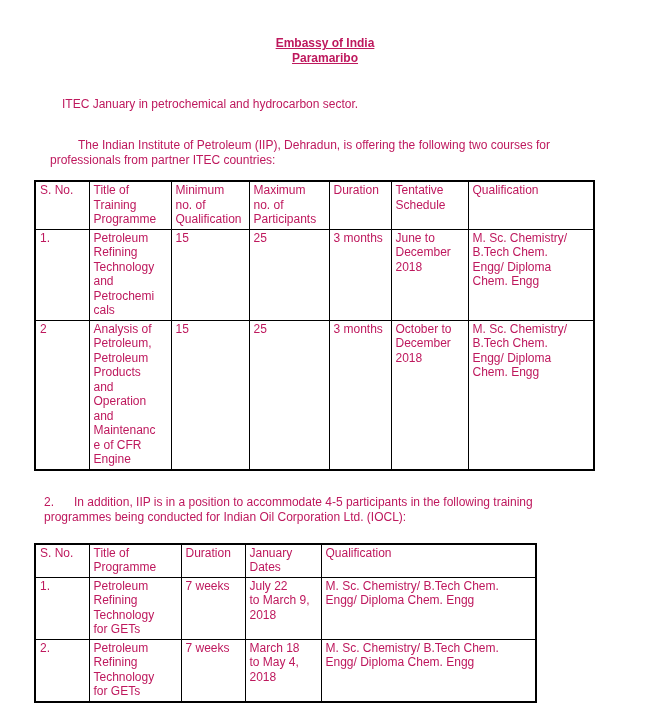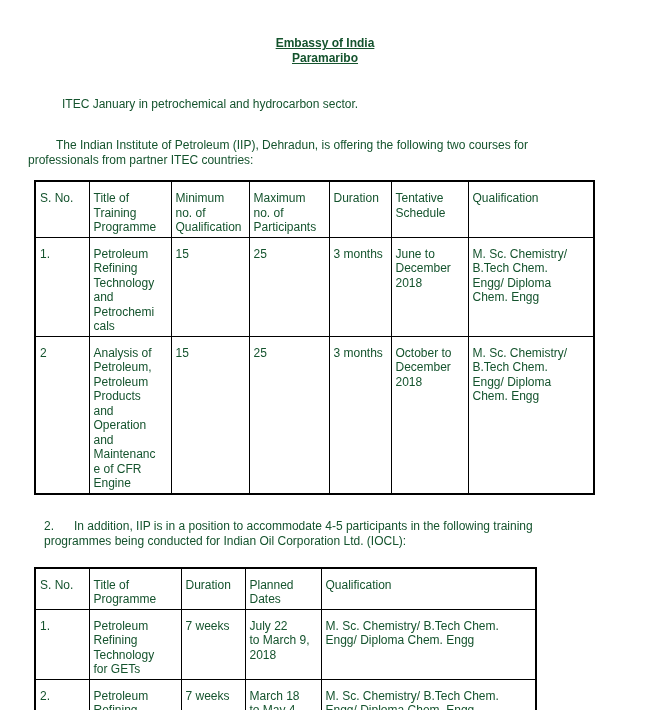--- a/index.html
+++ b/index.html
@@ -1,42 +1,42 @@
 <!DOCTYPE html>
 <html><head>
 <meta charset="utf-8">
 <style>
   html, body { margin: 0; padding: 0; background: #ffffff; }
   .page {
     position: relative;
     width: 650px;
     height: 710px;
     background: #ffffff;
-    color: #14532d;
+    color: #be185d;
     font-family: "Liberation Sans", "DejaVu Sans", sans-serif;
     font-size: 12px;
     line-height: 15px;
     overflow: hidden;
     box-sizing: border-box;
   }
   .doc-title {
     padding-top: 36px;
     text-align: center;
     font-weight: bold;
   }
   .doc-title .title-line {
     text-decoration: underline;
     line-height: 15px;
   }
   .intro-para {
     margin: 31px 34px 0 34px;
     text-indent: 28px;
   }
   .body-para {
-    margin: 26px 36px 0 28px;
+    margin: 26px 36px 0 50px;
     text-indent: 28px;
     white-space: pre-line;
   }
   .numbered-para {
     margin: 24px 36px 0 44px;
   }
   .numbered-para .para-num {
     display: inline-block;
     width: 30px;
     vertical-align: top;
@@ -48,21 +48,21 @@
     border-collapse: collapse;
     table-layout: fixed;
     margin-left: 34px;
     border: 2px solid #000000;
   }
   table.doc-table.table-1 { margin-top: 12px; }
   table.doc-table.table-2 { margin-top: 18px; }
   table.doc-table td {
     border: 1px solid #000000;
     vertical-align: top;
-    padding: 9px 4px 2px 4px;
+    padding: 1px 4px 2px 4px;
     line-height: 14.5px;
     white-space: pre-line;
     overflow: hidden;
   }
 </style>
 </head>
 <body>
 
 <div class="page">
 
@@ -160,21 +160,21 @@
         <col style="width:64px">
         <col style="width:76px">
         <col style="width:215px">
     </colgroup>
     <tbody>
         <tr>
       <td>S. No.</td>
       <td>Title of
 Programme</td>
       <td>Duration</td>
-      <td>Planned
+      <td>January
 Dates</td>
       <td>Qualification</td>
     </tr>
     <tr>
       <td>1.</td>
       <td>Petroleum
 Refining
 Technology
 for GETs</td>
       <td>7 weeks</td>

